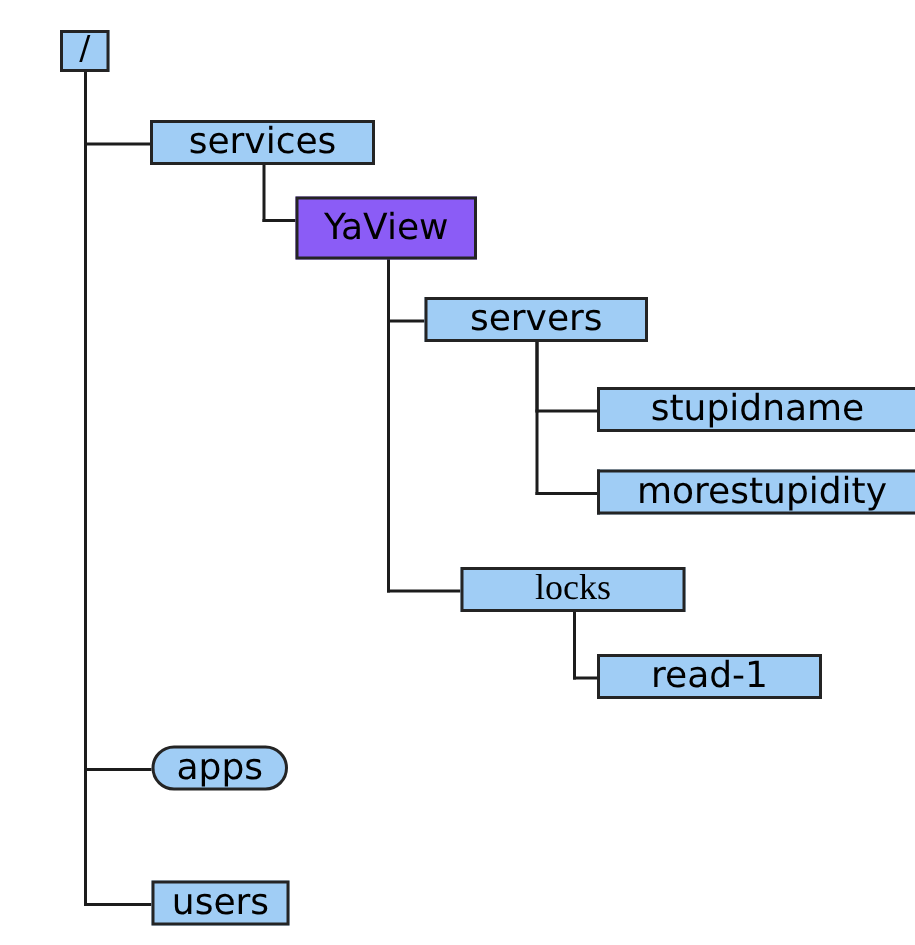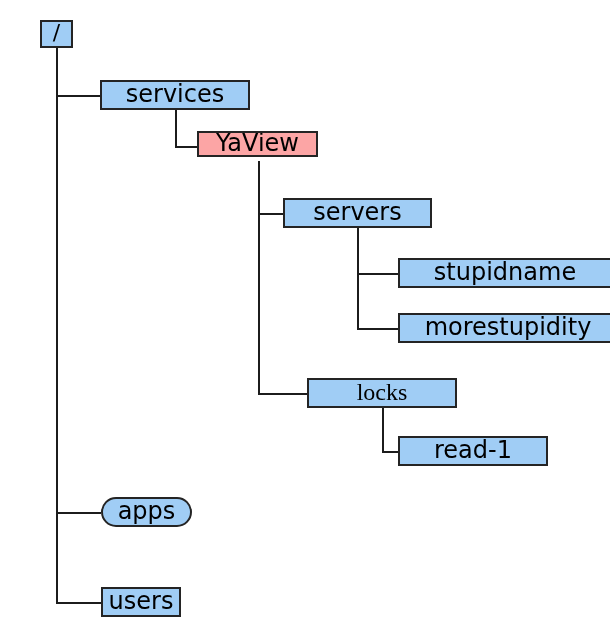--- a/index.html
+++ b/index.html
@@ -91,37 +91,37 @@
     <div style="position: absolute; left: 0px; top: 0px; width: 100%; height: 100%;">
       <div class="edge edge-v" style="left: 382px; top: 408px; height: 45px; background: rgb(28, 28, 28);"></div>
       <div class="edge edge-h" style="left: 382px; top: 451px; width: 16px; background: rgb(28, 28, 28);"></div>
     </div>
     <div class="node root" style="left: 40px; top: 20px; width: 33px; height: 28px; background: rgb(160, 205, 245); border-color: rgb(36, 36, 36); color: rgb(0, 0, 0);">
       <span class="node-label">/</span>
     </div>
     <div class="node" style="left: 100px; top: 80px; width: 150px; height: 30px; background: rgb(160, 205, 245); border-color: rgb(36, 36, 36); color: rgb(0, 0, 0);">
       <span class="node-label">services</span>
     </div>
-    <div class="node" style="left: 197px; top: 131px; width: 121px; height: 26px; background: #fca5a5; border-color: rgb(36, 36, 36); color: rgb(0, 0, 0);">
+    <div class="node" style="left: 197px; top: 131px; width: 121px; height: 42px; background: #8b5cf6; border-color: rgb(36, 36, 36); color: rgb(0, 0, 0);">
       <span class="node-label">YaView</span>
     </div>
     <div class="node" style="left: 283px; top: 198px; width: 149px; height: 30px; background: rgb(160, 205, 245); border-color: rgb(36, 36, 36); color: rgb(0, 0, 0); text-align: center;">
       <span class="node-label">servers</span>
     </div>
     <div class="node" style="left: 398px; top: 258px; width: 214px; height: 30px; background: rgb(160, 205, 245); border-color: rgb(36, 36, 36); color: rgb(0, 0, 0);">
       <span class="node-label">stupidname</span>
     </div>
     <div class="node" style="left: 398px; top: 313px; width: 218px; height: 30px; background: rgb(160, 205, 245); border-top-color: rgb(36, 36, 36); border-right: none; border-bottom-color: rgb(36, 36, 36); border-left-color: rgb(36, 36, 36); color: rgb(0, 0, 0);">
       <span class="node-label">morestupidity</span>
     </div>
     <div class="node" style="left: 307px; top: 378px; width: 150px; height: 30px; background: rgb(160, 205, 245); border-color: rgb(36, 36, 36); color: rgb(0, 0, 0); font-family: Liberation Serif, serif;">
       <span class="node-label">locks</span>
     </div>
     <div class="node" style="left: 398px; top: 436px; width: 150px; height: 30px; background: rgb(160, 205, 245); border-color: rgb(36, 36, 36); color: rgb(0, 0, 0);">
       <span class="node-label">read-1</span>
     </div>
     <div class="node" style="left: 101px; top: 497px; width: 91px; height: 30px; background: rgb(160, 205, 245); border-color: rgb(36, 36, 36); color: rgb(0, 0, 0); border-radius: 15px;">
       <span class="node-label">apps</span>
     </div>
-    <div class="node" style="left: 101px; top: 587px; width: 80px; height: 30px; background: rgb(160, 205, 245); border-color: rgb(36, 36, 36); color: rgb(0, 0, 0);">
+    <div class="node" style="left: 101px; top: 587px; width: 92px; height: 30px; background: rgb(160, 205, 245); border-color: rgb(36, 36, 36); color: rgb(0, 0, 0);">
       <span class="node-label">users</span>
     </div>
   </div>
 
 </body></html>

